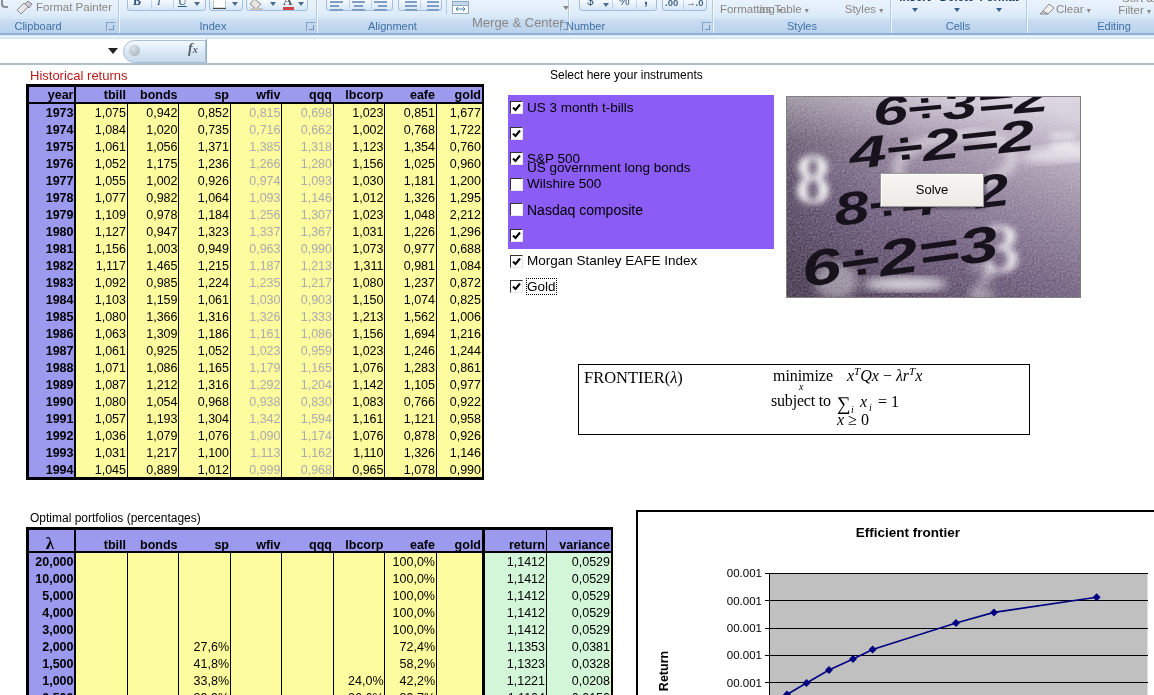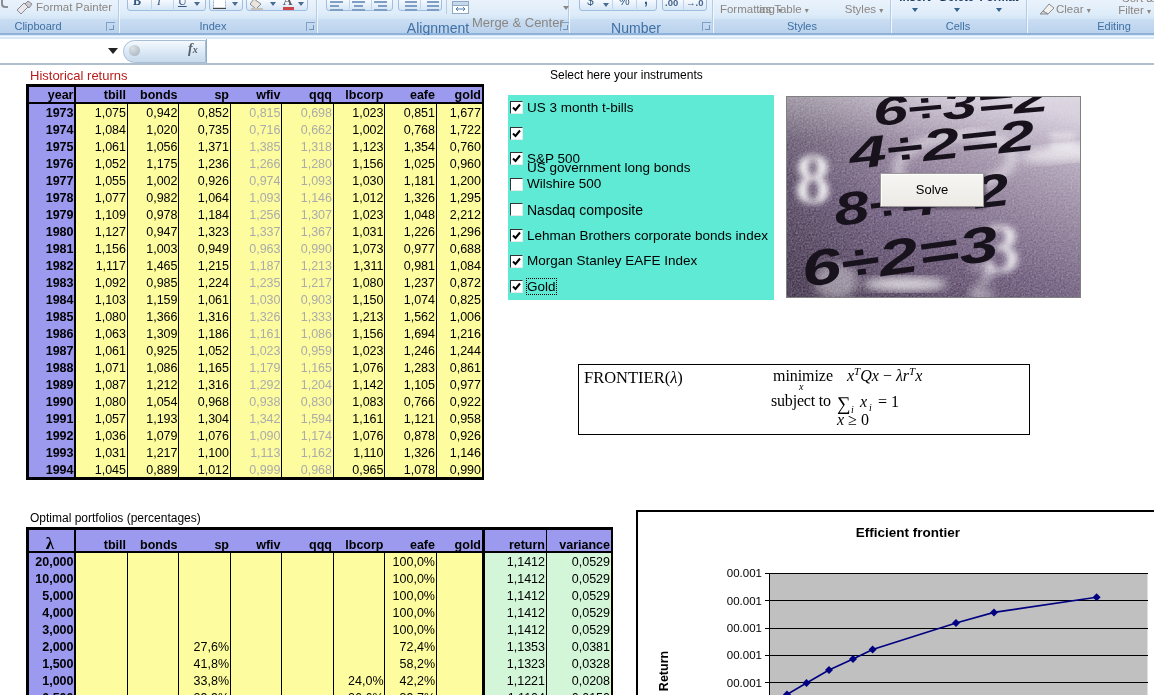--- a/index.html
+++ b/index.html
@@ -19,22 +19,22 @@
 <div class="abs" style="left:568px;top:0;width:1px;height:33px;background:#B5CCE6"></div>
 <div class="abs" style="left:569px;top:0;width:1px;height:33px;background:#EFF6FC"></div>
 <div class="abs" style="left:712px;top:0;width:1px;height:33px;background:#B5CCE6"></div>
 <div class="abs" style="left:713px;top:0;width:1px;height:33px;background:#EFF6FC"></div>
 <div class="abs" style="left:890px;top:0;width:1px;height:33px;background:#B5CCE6"></div>
 <div class="abs" style="left:891px;top:0;width:1px;height:33px;background:#EFF6FC"></div>
 <div class="abs" style="left:1026px;top:0;width:1px;height:33px;background:#B5CCE6"></div>
 <div class="abs" style="left:1027px;top:0;width:1px;height:33px;background:#EFF6FC"></div>
 <div class="abs" style="left:-32px;top:20px;width:140px;height:13px;text-align:center;font-size:11px;color:#3F70A4">Clipboard</div>
 <div class="abs" style="left:143px;top:20px;width:140px;height:13px;text-align:center;font-size:11px;color:#3F70A4">Index</div>
-<div class="abs" style="left:368px;top:20px;width:140px;height:13px;text-align:center;font-size:14px;color:#3F70A4">Alignment</div>
-<div class="abs" style="left:566px;top:20px;width:140px;height:13px;text-align:center;font-size:14px;color:#3F70A4">Number</div>
+<div class="abs" style="left:368px;top:20px;width:140px;height:13px;font-size:11px;color:#3F70A4">Alignment</div>
+<div class="abs" style="left:566px;top:20px;width:140px;height:13px;text-align:left;font-size:11px;color:#3F70A4">Number</div>
 <div class="abs" style="left:732px;top:20px;width:140px;height:13px;text-align:center;font-size:11px;color:#3F70A4">Styles</div>
 <div class="abs" style="left:888px;top:20px;width:140px;height:13px;text-align:center;font-size:11px;color:#3F70A4">Cells</div>
 <div class="abs" style="left:1044px;top:20px;width:140px;height:13px;text-align:center;font-size:11px;color:#3F70A4">Editing</div>
 <div class="abs" style="left:106px;top:22px;width:9px;height:9px;border-left:1px solid #7FA1C6;border-top:1px solid #7FA1C6">
     <div class="abs" style="left:2px;top:2px;width:5px;height:5px;border-right:1px solid #6E93BB;border-bottom:1px solid #6E93BB"></div>
     </div>
 <div class="abs" style="left:306px;top:22px;width:9px;height:9px;border-left:1px solid #7FA1C6;border-top:1px solid #7FA1C6">
     <div class="abs" style="left:2px;top:2px;width:5px;height:5px;border-right:1px solid #6E93BB;border-bottom:1px solid #6E93BB"></div>
     </div>
 <div class="abs" style="left:560px;top:22px;width:9px;height:9px;border-left:1px solid #7FA1C6;border-top:1px solid #7FA1C6">
@@ -531,21 +531,21 @@
     <polyline points="787,694.5 806.5,683 829,670 853,659 872.6,649.5 956,623 994,612.4 1096.6,597.2" fill="none" stroke="#000080" stroke-width="1.6"></polyline>
     <path d="M787 690.5L791 694.5L787 698.5L783 694.5Z" fill="#000080"></path>
     <path d="M806.5 679L810.5 683L806.5 687L802.5 683Z" fill="#000080"></path>
     <path d="M829 666L833 670L829 674L825 670Z" fill="#000080"></path>
     <path d="M853 655L857 659L853 663L849 659Z" fill="#000080"></path>
     <path d="M872.6 645.5L876.6 649.5L872.6 653.5L868.6 649.5Z" fill="#000080"></path>
     <path d="M956 619L960 623L956 627L952 623Z" fill="#000080"></path>
     <path d="M994 608.4L998 612.4L994 616.4L990 612.4Z" fill="#000080"></path>
     <path d="M1096.6 593.2L1100.6 597.2L1096.6 601.2L1092.6 597.2Z" fill="#000080"></path>
   </svg>
-<div class="abs" style="left:508px;top:95px;width:266px;height:205px;background:#5eead4">
+<div class="abs" style="left:508px;top:95px;width:266px;height:154px;background:#8b5cf6">
 <div class="abs" style="left:2px;top:6.0px;width:13px;height:13px;background:#fff;border:1px solid #707070;border-color:#333 #E8E8E8 #E8E8E8 #333;position:absolute">
       <svg width="11" height="11" viewBox="0 0 11 11" style="position:absolute;left:0;top:0">
         <path d="M2 5.5 L4.5 8 L9 2.5" stroke="#000" stroke-width="2" fill="none"></path>
       </svg>
     </div>
 <div class="abs" style="left:19px;top:4.5px;font-size:13.5px;color:#000;">US 3 month t-bills</div>
 <div class="abs" style="left:2px;top:31.5px;width:13px;height:13px;background:#fff;border:1px solid #707070;border-color:#333 #E8E8E8 #E8E8E8 #333;position:absolute">
       <svg width="11" height="11" viewBox="0 0 11 11" style="position:absolute;left:0;top:0">
         <path d="M2 5.5 L4.5 8 L9 2.5" stroke="#000" stroke-width="2" fill="none"></path>
       </svg>
@@ -559,21 +559,20 @@
 <div class="abs" style="left:19px;top:55.5px;font-size:13.5px;color:#000;">S&amp;P 500</div>
 <div class="abs" style="left:2px;top:82.5px;width:13px;height:13px;background:#fff;border:1px solid #707070;border-color:#333 #E8E8E8 #E8E8E8 #333;position:absolute"></div>
 <div class="abs" style="left:19px;top:81px;font-size:13.5px;color:#000;">Wilshire 500</div>
 <div class="abs" style="left:2px;top:108.0px;width:13px;height:13px;background:#fff;border:1px solid #707070;border-color:#333 #E8E8E8 #E8E8E8 #333;position:absolute"></div>
 <div class="abs" style="left:19px;top:106.5px;font-size:14px;color:#000;">Nasdaq composite</div>
 <div class="abs" style="left:2px;top:134.0px;width:13px;height:13px;background:#fff;border:1px solid #707070;border-color:#333 #E8E8E8 #E8E8E8 #333;position:absolute">
       <svg width="11" height="11" viewBox="0 0 11 11" style="position:absolute;left:0;top:0">
         <path d="M2 5.5 L4.5 8 L9 2.5" stroke="#000" stroke-width="2" fill="none"></path>
       </svg>
     </div>
-<div class="abs" style="left:19px;top:132.5px;font-size:13.5px;color:#000;">Lehman Brothers corporate bonds index</div>
 <div class="abs" style="left:2px;top:159.5px;width:13px;height:13px;background:#fff;border:1px solid #707070;border-color:#333 #E8E8E8 #E8E8E8 #333;position:absolute">
       <svg width="11" height="11" viewBox="0 0 11 11" style="position:absolute;left:0;top:0">
         <path d="M2 5.5 L4.5 8 L9 2.5" stroke="#000" stroke-width="2" fill="none"></path>
       </svg>
     </div>
 <div class="abs" style="left:19px;top:158px;font-size:13.5px;color:#000;">Morgan Stanley EAFE Index</div>
 <div class="abs" style="left:2px;top:185.0px;width:13px;height:13px;background:#fff;border:1px solid #707070;border-color:#333 #E8E8E8 #E8E8E8 #333;position:absolute">
       <svg width="11" height="11" viewBox="0 0 11 11" style="position:absolute;left:0;top:0">
         <path d="M2 5.5 L4.5 8 L9 2.5" stroke="#000" stroke-width="2" fill="none"></path>
       </svg>

